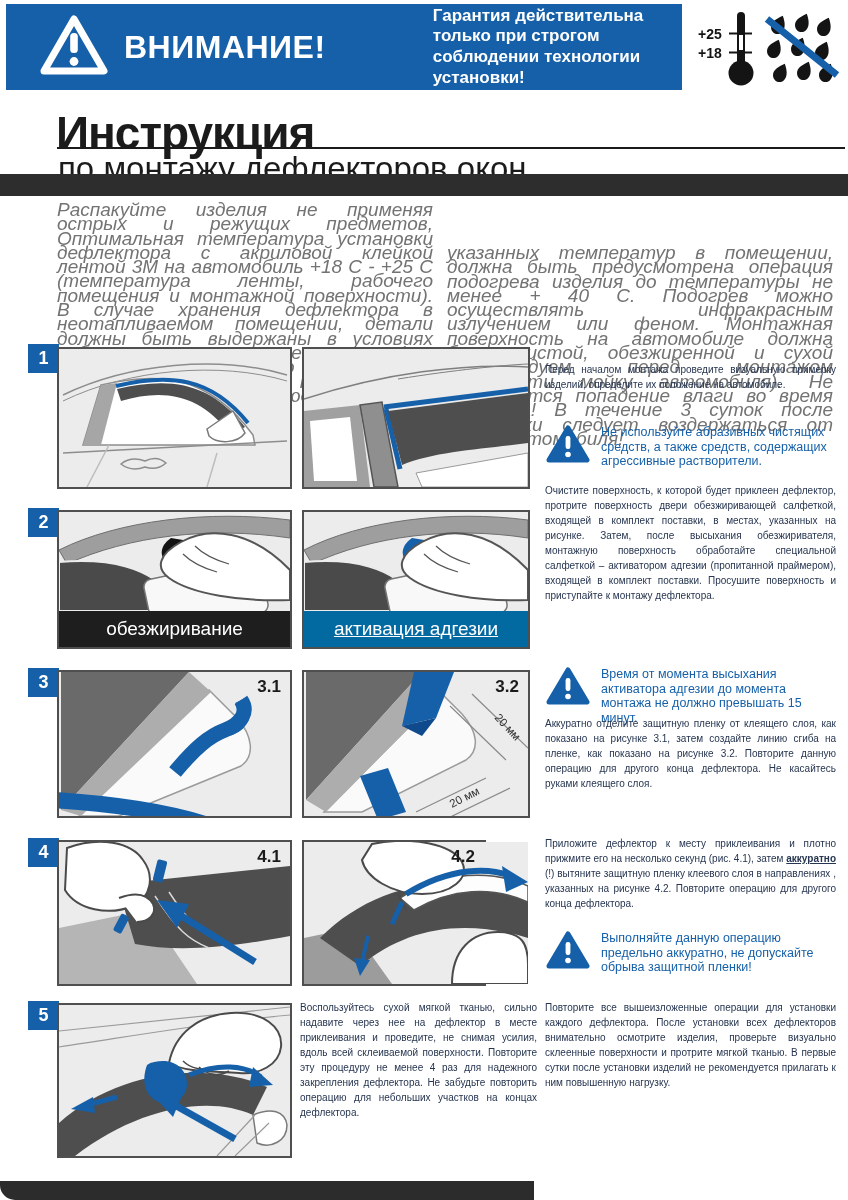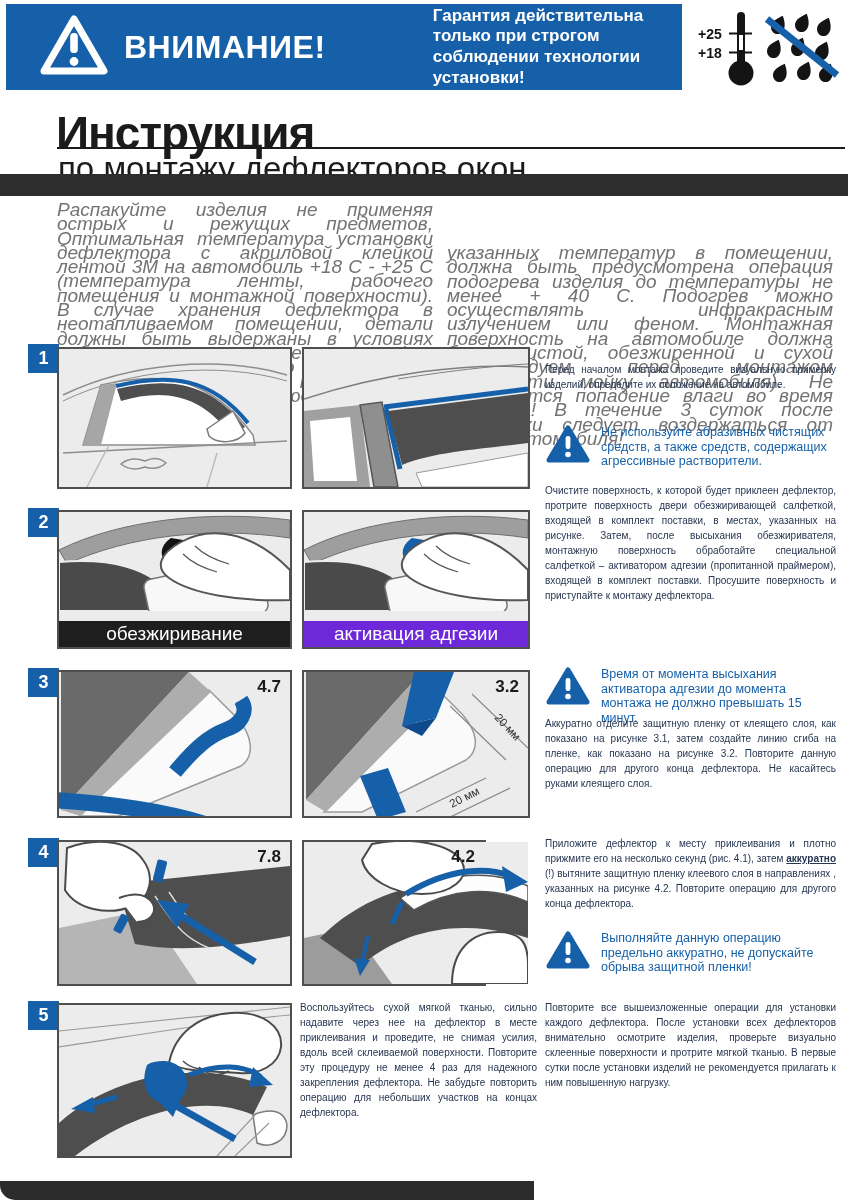--- a/index.html
+++ b/index.html
@@ -27,23 +27,23 @@
   
   .intro{font-style:italic;font-size:19px;line-height:14.3px;text-align:justify;color:#737373;margin:0;}
   .intro.l{left:57px;top:203px;width:376px;}
   .intro.r{left:447px;top:203px;width:386px;margin-top:43px;}
 
   
   .badge{position:absolute;left:28px;width:31px;height:29px;background:#1660a9;color:#fff;font-size:18px;font-weight:bold;display:flex;align-items:center;justify-content:center;}
   .fig{position:absolute;background:#ececec;border:2px solid #4f4f4f;box-sizing:border-box;}
   .fig svg{display:block;}
   .figlabel{position:absolute;top:5px;right:9px;font-size:17px;font-weight:bold;color:#1b1b1b;}
-  .labelbar{position:absolute;left:0;right:0;bottom:0;height:26px;display:flex;align-items:center;justify-content:center;color:#fff;font-size:19px;}
+  .labelbar{position:absolute;left:0;right:0;bottom:0;height:36px;display:flex;align-items:center;justify-content:center;color:#fff;font-size:19px;}
   .labelbar.dark{background:#1e1e1e;}
-  .labelbar.blue{background:#6d28d9;}
+  .labelbar.blue{background:#0369a1;text-decoration:underline;}
 
   .stext{position:absolute;font-size:10px;line-height:15px;text-align:justify;color:#263550;margin:0;}
   .stext .em{font-weight:bold;text-decoration:underline;}
   .warn{position:absolute;display:flex;gap:11px;align-items:flex-start;}
   .warn-txt{font-size:12.5px;line-height:14.6px;color:#1660a9;margin:0;padding-top:1px;}
 </style>
 </head>
 <body>
 
 <div class="page">
@@ -183,21 +183,21 @@
   <div class="fig" style="left:57px;top:670px;width:235px;height:148px;">
     <svg width="231" height="144" viewBox="0 0 231 144">
       <rect width="231" height="144" fill="#ececec"></rect>
       <path d="M150,18 L178,46 C194,64 196,84 182,94 L60,144 L20,144 Z" fill="#fafafa" stroke="#9a9a9a" stroke-width="1.5"></path>
       <polygon points="2,0 130,0 2,138" fill="#6a6a6a"></polygon>
       <polygon points="2,138 130,0 152,20 22,144" fill="#adadad"></polygon>
       <path d="M-6,128 C58,132 110,140 152,154" stroke="#1660a9" stroke-width="16" fill="none"></path>
       <path d="M116,100 C136,76 150,64 166,58 C182,52 190,40 182,28" stroke="#1660a9" stroke-width="15" fill="none"></path>
       <path d="M182,28 C190,44 180,56 166,58" stroke="#1660a9" stroke-width="13" fill="none"></path>
     </svg>
-    <span class="figlabel">4.7</span>
+    <span class="figlabel">3.1</span>
   </div>
 
   <div class="fig" style="left:302px;top:670px;width:228px;height:148px;">
     <svg width="224" height="144" viewBox="0 0 224 144">
       <rect width="224" height="144" fill="#ececec"></rect>
       <path d="M138,22 L158,42 C174,60 176,78 162,88 L58,140 L20,140 Z" fill="#fafafa" stroke="#9a9a9a" stroke-width="1.5"></path>
       <polygon points="2,0 118,0 2,128" fill="#6a6a6a"></polygon>
       <polygon points="2,128 118,0 140,20 22,140" fill="#adadad"></polygon>
       <polygon points="110,0 150,0 132,46 98,54" fill="#1660a9"></polygon>
       <polygon points="98,54 132,46 118,64" fill="#0e4a8c"></polygon>
@@ -235,21 +235,21 @@
       <polygon points="0,86 88,68 138,142 0,142" fill="#b5b5b5"></polygon>
       <path d="M58,42 L231,24 L231,94 C168,106 118,110 76,102 Z" fill="#4e4e4e"></path>
       <path d="M96,54 C118,88 130,98 150,106 M110,50 C128,78 142,92 162,100" stroke="#ddd" stroke-width="1.4" fill="none"></path>
       <rect x="96" y="18" width="10" height="22" rx="2" transform="rotate(14 101 29)" fill="#1660a9"></rect>
       <rect x="58" y="72" width="9" height="19" rx="2" transform="rotate(28 62 81)" fill="#1660a9"></rect>
       <path d="M8,6 C40,-6 72,0 84,18 C96,34 92,56 74,64 C50,74 18,68 6,48 Z" fill="#fff" stroke="#4a4a4a" stroke-width="2"></path>
       <path d="M60,56 C76,50 88,52 94,62 C98,72 90,80 78,80" fill="#fff" stroke="#4a4a4a" stroke-width="2"></path>
       <path d="M196,120 L116,70" stroke="#1660a9" stroke-width="7"></path>
       <polygon points="98,58 130,62 118,86" fill="#1660a9"></polygon>
     </svg>
-    <span class="figlabel">7.8</span>
+    <span class="figlabel">4.1</span>
   </div>
 
   <div class="fig" style="left:302px;top:840px;width:184px;height:146px;">
     <svg width="224" height="142" viewBox="0 0 224 142">
       <rect width="224" height="142" fill="#ececec"></rect>
       <polygon points="0,96 48,86 88,142 0,142" fill="#9c9c9c"></polygon>
       <path d="M16,96 C68,44 138,30 224,48 L224,96 C158,76 102,86 56,124 Z" fill="#4e4e4e"></path>
       <path d="M96,56 C140,28 190,28 224,44 L224,60 C188,44 148,46 110,68 Z" fill="#fdfdfd" stroke="#555" stroke-width="1.5"></path>
       <path d="M68,2 C108,-6 148,2 158,20 C166,36 148,52 118,52 C88,52 62,36 58,18 Z" fill="#fff" stroke="#4a4a4a" stroke-width="2"></path>
       <path d="M94,52 L102,68" stroke="#4a4a4a" stroke-width="2"></path>

